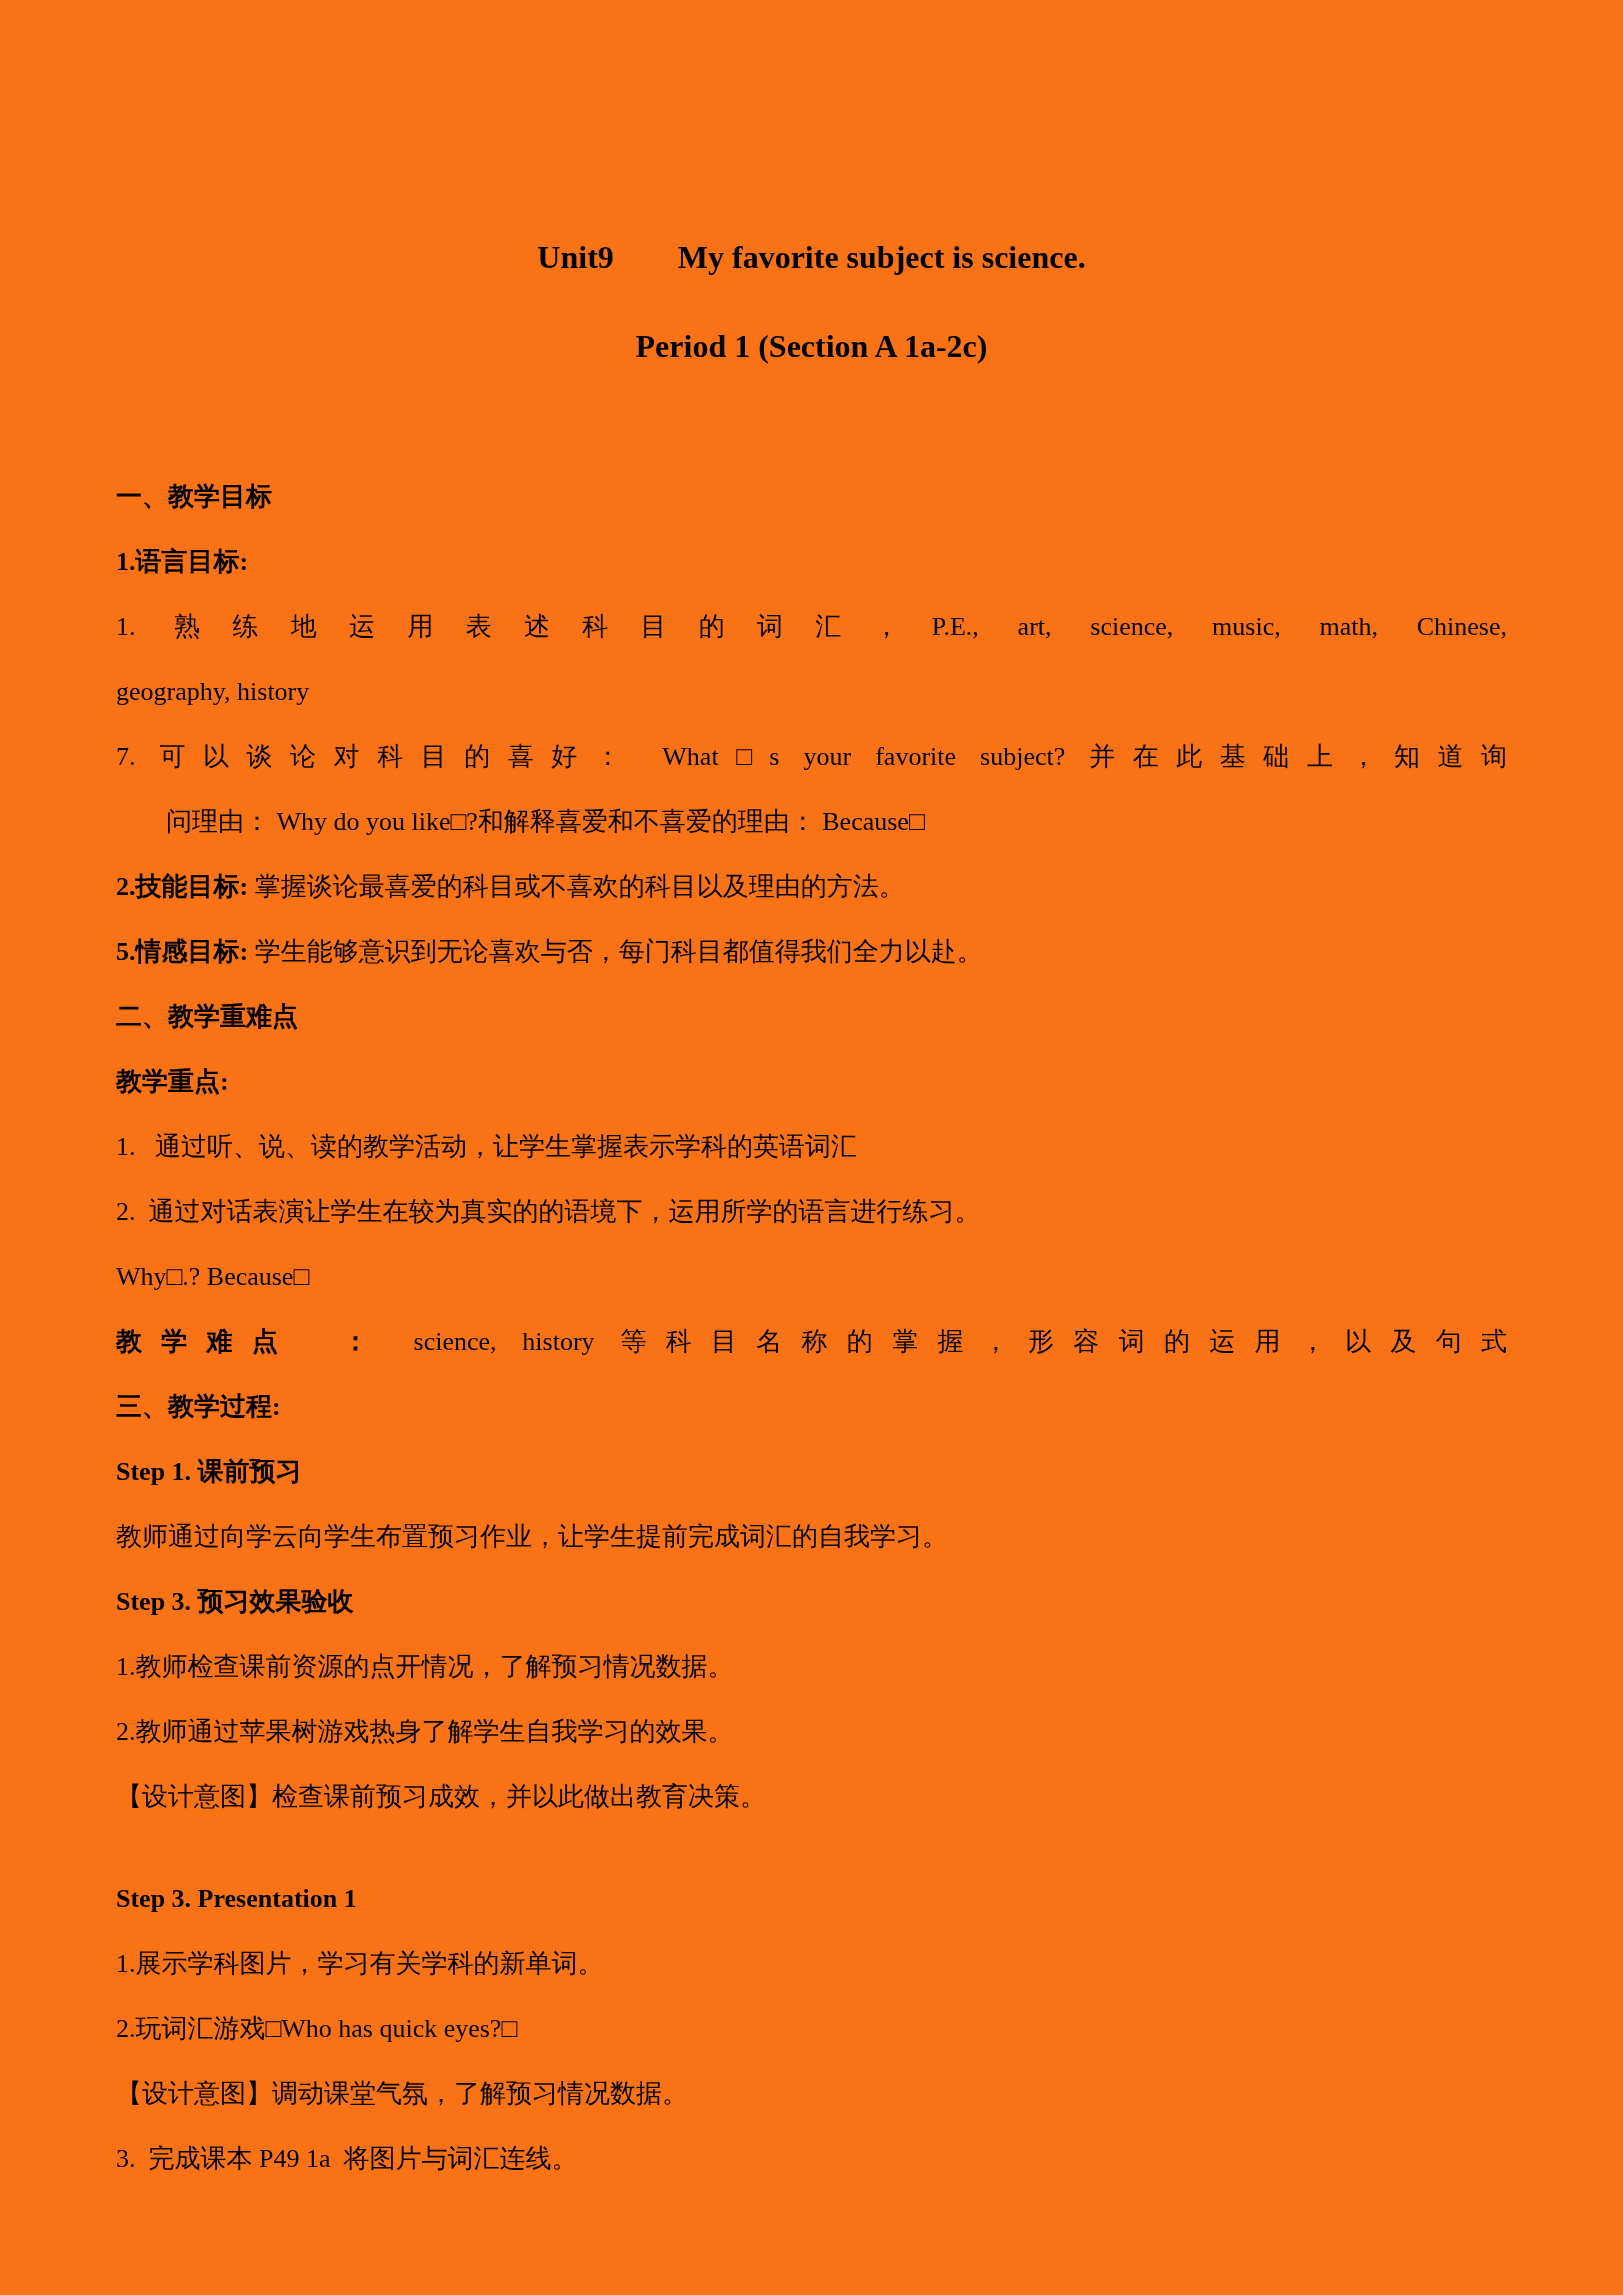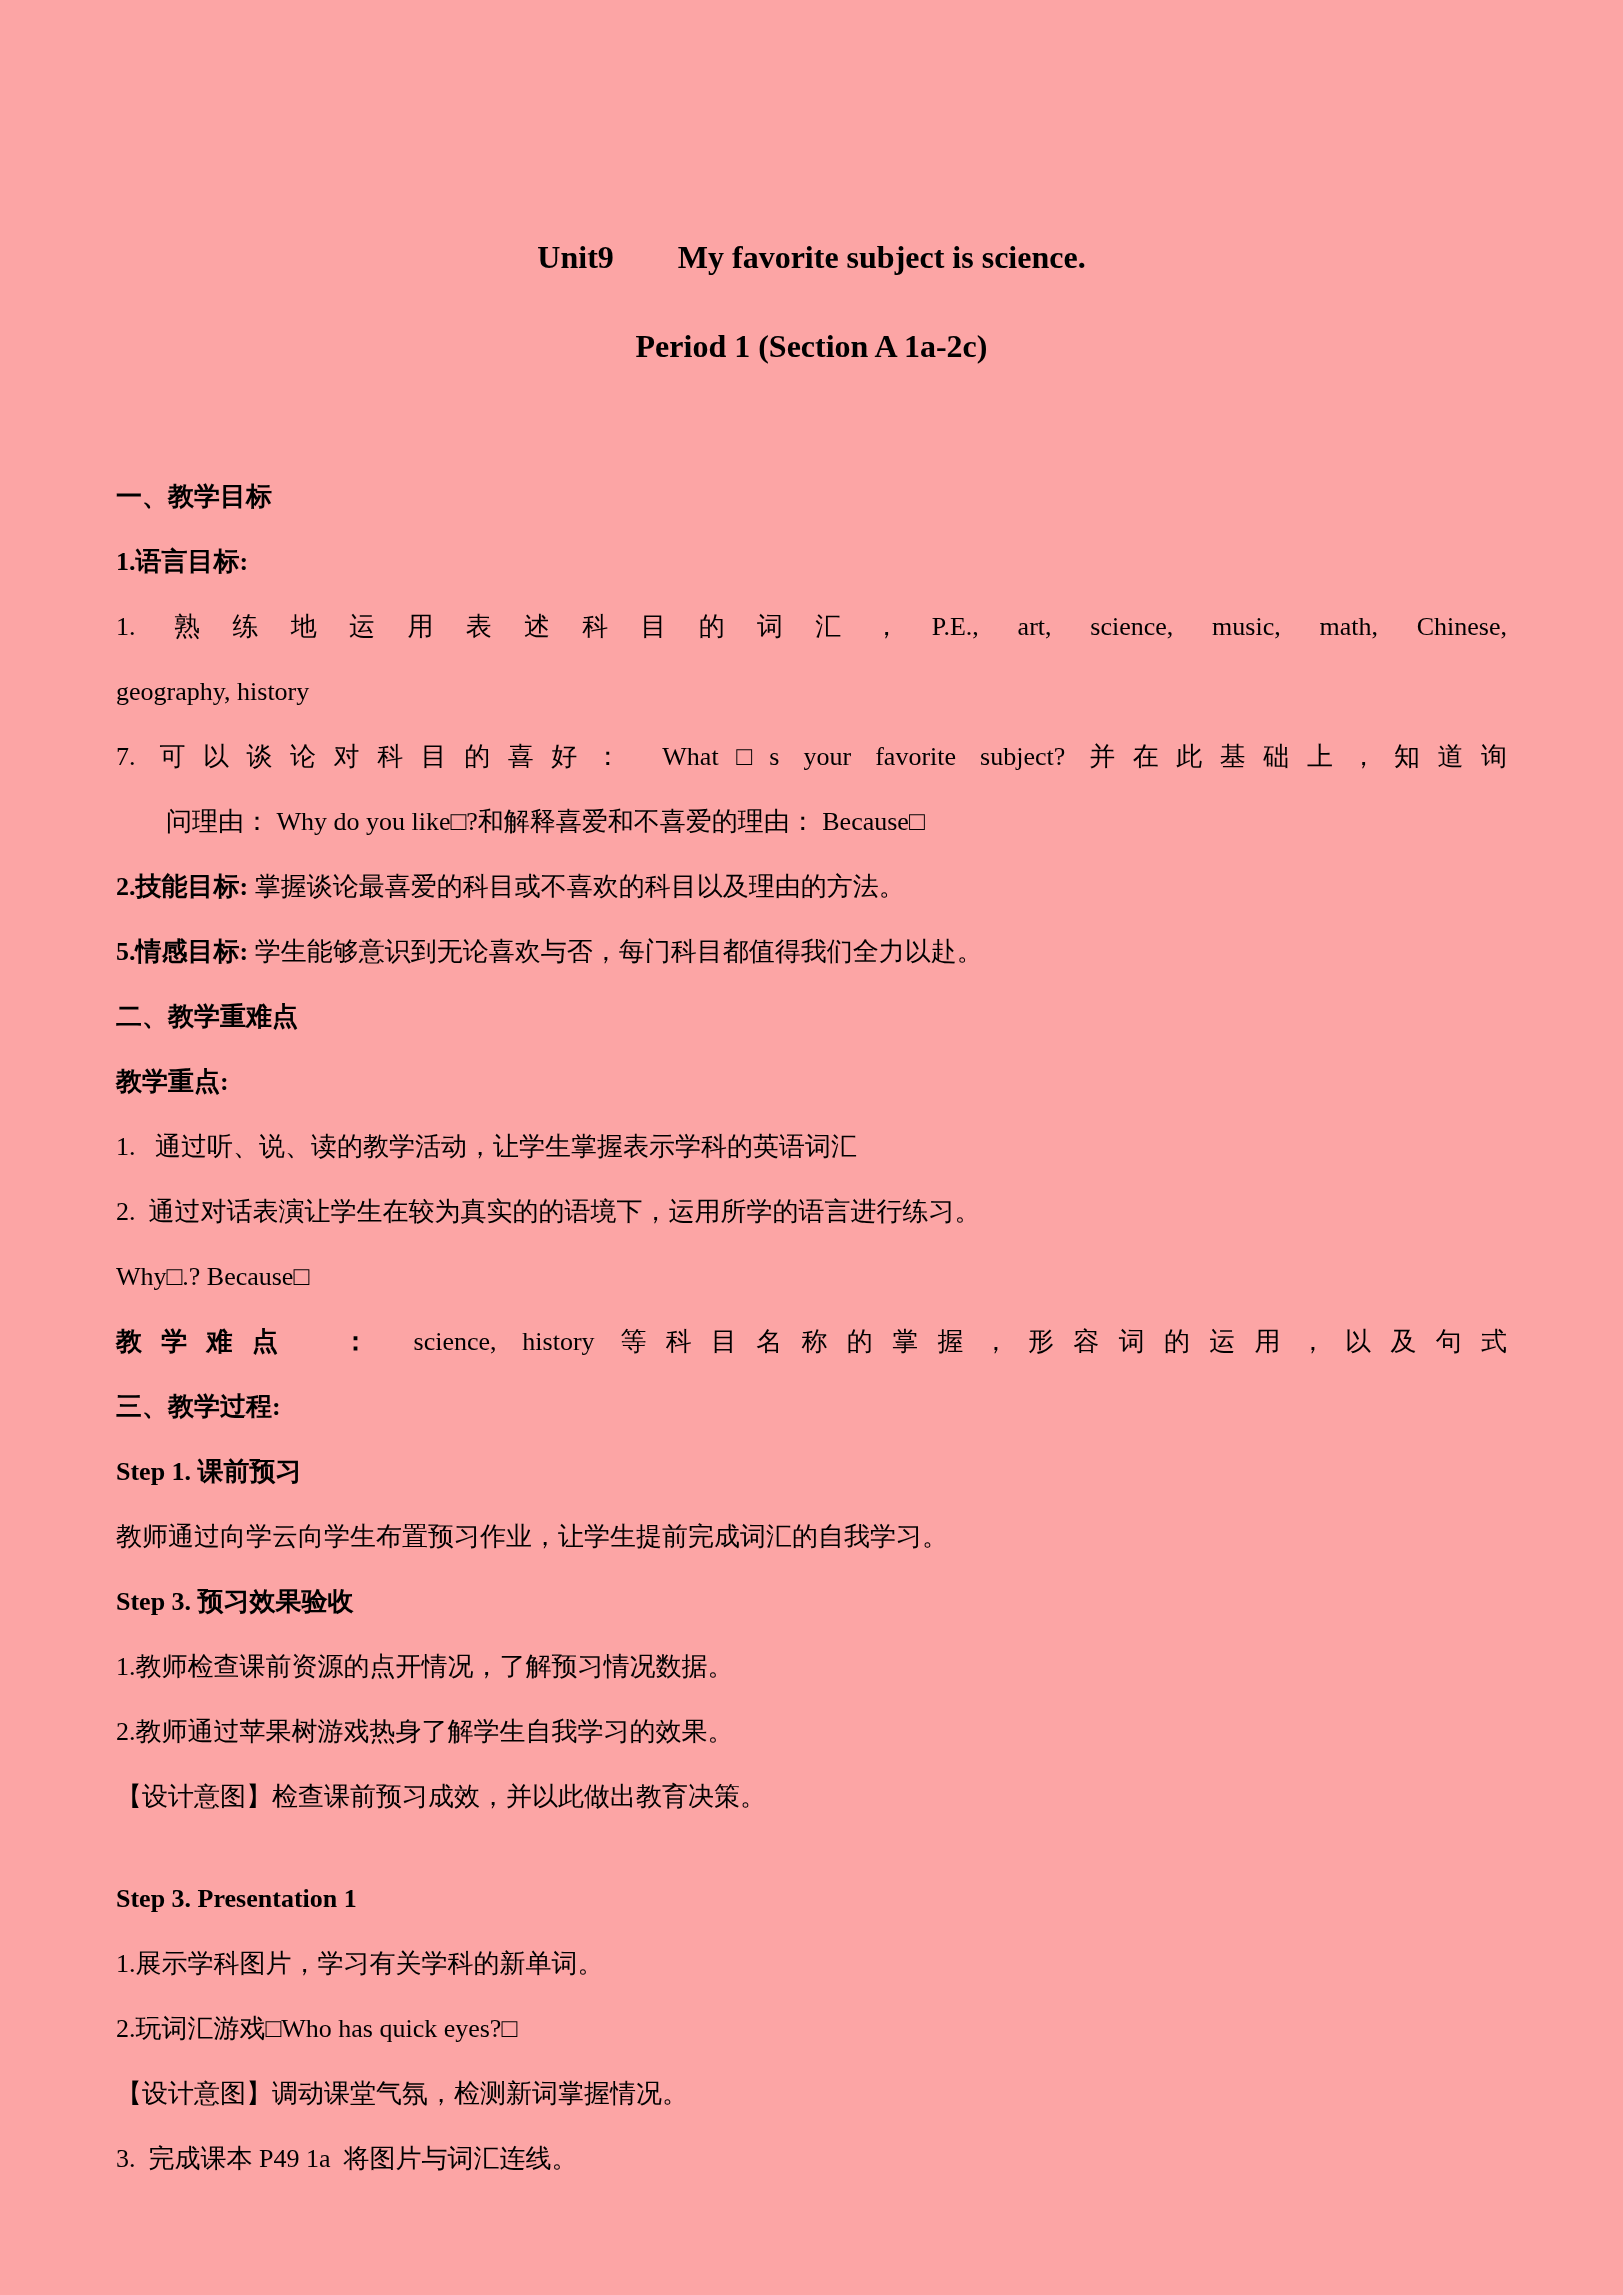--- a/index.html
+++ b/index.html
@@ -4,21 +4,21 @@
 <style>
   html, body {
     margin: 0;
     padding: 0;
     background: #ffffff;
   }
   .page {
     position: relative;
     width: 1623px;
     height: 2295px;
-    background: #fca5a5;
+    background: #f97316;
     color: #000000;
     font-family: "Liberation Serif", "DejaVu Serif", serif;
     box-sizing: border-box;
     padding: 0 116px;
     overflow: hidden;
   }
   .title-block {
     padding-top: 225px;
     text-align: center;
   }
@@ -104,19 +104,19 @@
     <div class="line">教师通过向学云向学生布置预习作业，让学生提前完成词汇的自我学习。</div>
 
     <div class="line bold">Step 3. 预习效果验收</div>
     <div class="line">1.教师检查课前资源的点开情况，了解预习情况数据。</div>
     <div class="line">2.教师通过苹果树游戏热身了解学生自我学习的效果。</div>
     <div class="line">【设计意图】检查课前预习成效，并以此做出教育决策。</div>
 
     <div class="line bold gap-above">Step 3. Presentation 1</div>
     <div class="line">1.展示学科图片，学习有关学科的新单词。</div>
     <div class="line">2.玩词汇游戏□Who has quick eyes?□</div>
-    <div class="line">【设计意图】调动课堂气氛，检测新词掌握情况。</div>
+    <div class="line">【设计意图】调动课堂气氛，了解预习情况数据。</div>
     <div class="line">3.  完成课本 P49 1a  将图片与词汇连线。</div>
 
   </div>
 
 </div>
 
 
 </body></html>

